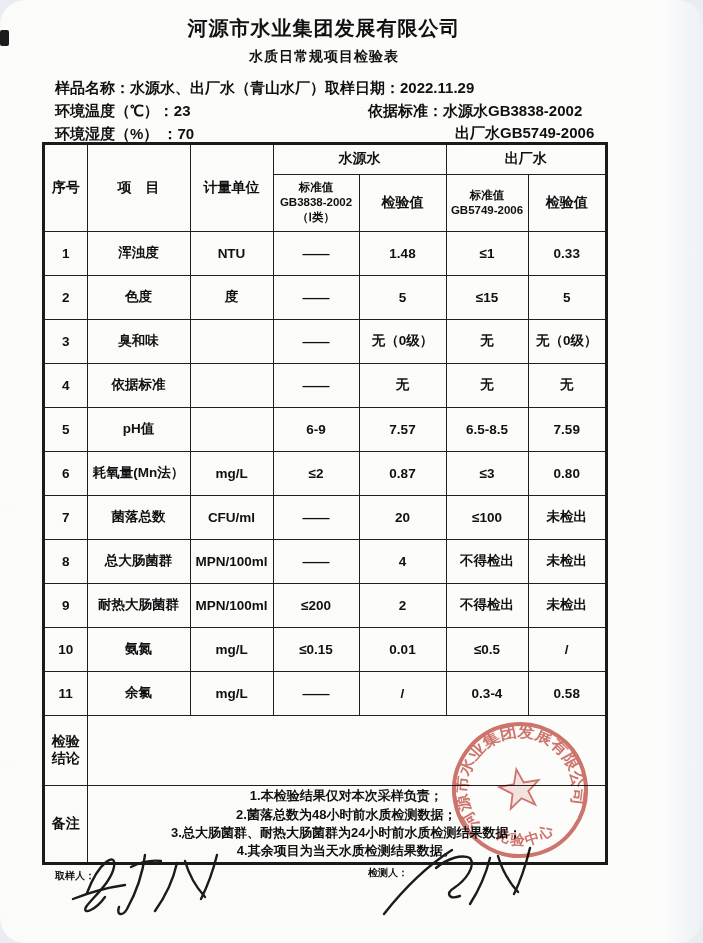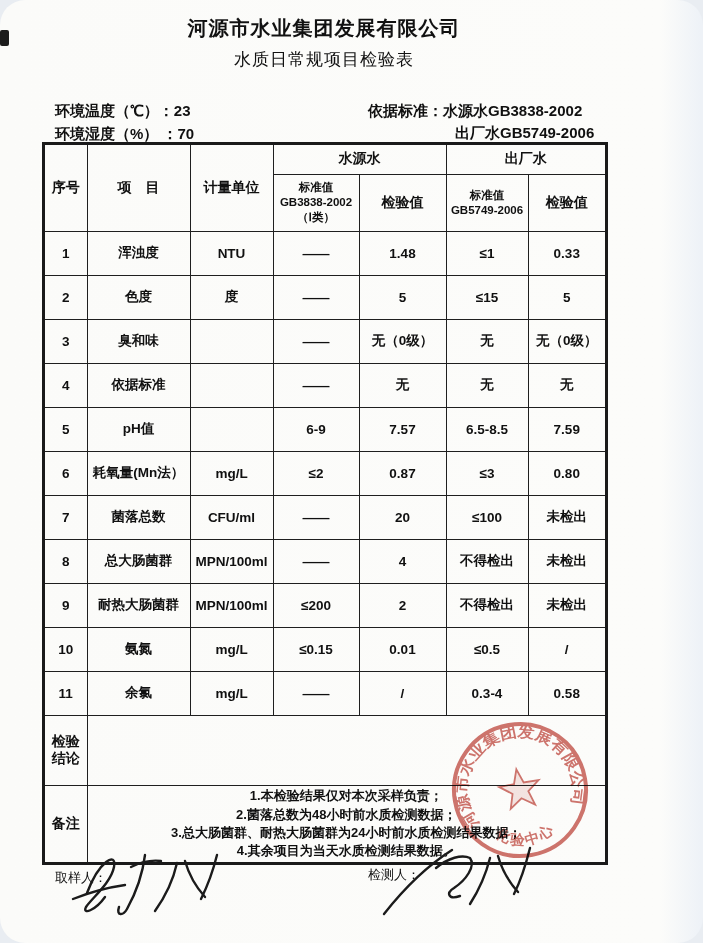--- a/index.html
+++ b/index.html
@@ -14,21 +14,21 @@
     color:#141414;
     border-radius:25px;
   }
   .speck{position:absolute;left:0px;top:30px;width:9px;height:16px;background:#1c1c1c;border-radius:2px;}
   .company-title{
     position:absolute;left:0;top:15px;width:648px;text-align:center;
     font-size:20px;font-weight:800;letter-spacing:1px;color:#111;
   }
   .form-title{
     position:absolute;left:0;top:48px;width:648px;text-align:center;
-    font-size:17px;font-weight:400;letter-spacing:1px;color:#111;
+    font-size:14px;font-weight:700;letter-spacing:1px;color:#111;
   }
   .meta{position:absolute;font-size:15px;font-weight:700;color:#101010;white-space:nowrap;}
   .m-line1{left:55px;top:79px;}
   .m-temp{left:55px;top:102px;}
   .m-std1{left:368px;top:102px;text-align:center;}
   .m-hum{left:55px;top:125px;}
   .m-std2{left:455px;top:124px;}
 
   table.report{
     position:absolute;left:43px;top:143px;width:562px;
@@ -45,41 +45,42 @@
   th.h-main{font-size:14px;}
   .preline{white-space:pre-line;}
   th.h-std{font-size:11.5px;line-height:1.3;font-weight:700;}
   td.c-item{text-align:left;padding-left:7px;font-size:13.5px;}
   td.c-val{font-size:13.5px;}
   td.c-tapval{font-weight:800;}
   td.c-label{font-size:14px;line-height:1.25;margin-top:14px;}
   td.c-remarks{text-align:left;vertical-align:middle;padding:3px 6px;font-size:13px;line-height:1.4;}
   td.c-conclusion{background:transparent;}
 
-  .sign-label{position:absolute;font-size:13px;font-weight:400;color:#101010;}
+  .sign-label{position:absolute;font-size:10px;font-weight:700;color:#101010;}
   .sig{position:absolute;pointer-events:none;}
   .sig path{stroke:#1b1b1b;stroke-width:2.4;fill:none;stroke-linecap:round;stroke-linejoin:round;}
 
   .stamp{
     position:absolute;left:444px;top:714px;width:152px;height:152px;
     color:#c4524a;opacity:0.8;mix-blend-mode:multiply;
     transform:rotate(-10deg);pointer-events:none;
   }
   .stamp text{fill:currentColor;font-family:"Liberation Sans",sans-serif;font-weight:700;}
 </style>
 </head>
 <body>
 
 <div class="page">
 
   <div class="speck"></div>
 
   <div class="company-title">河源市水业集团发展有限公司</div>
   <div class="form-title">水质日常规项目检验表</div>
 
+  <div class="meta m-line1"><span>样品名称：</span><span>水源水、出厂水（青山水厂）</span><span>取样日期：</span><span>2022.11.29</span></div>
 
   <div class="meta m-temp"><span>环境温度（℃）：</span><span>23</span></div>
 
   <div class="meta m-std1"><span>依据标准：</span><span>水源水GB3838-2002</span></div>
 
   <div class="meta m-hum"><span>环境湿度（%） ：</span><span>70</span></div>
 
   <div class="meta m-std2">出厂水GB5749-2006</div>
 
   <table class="report">

